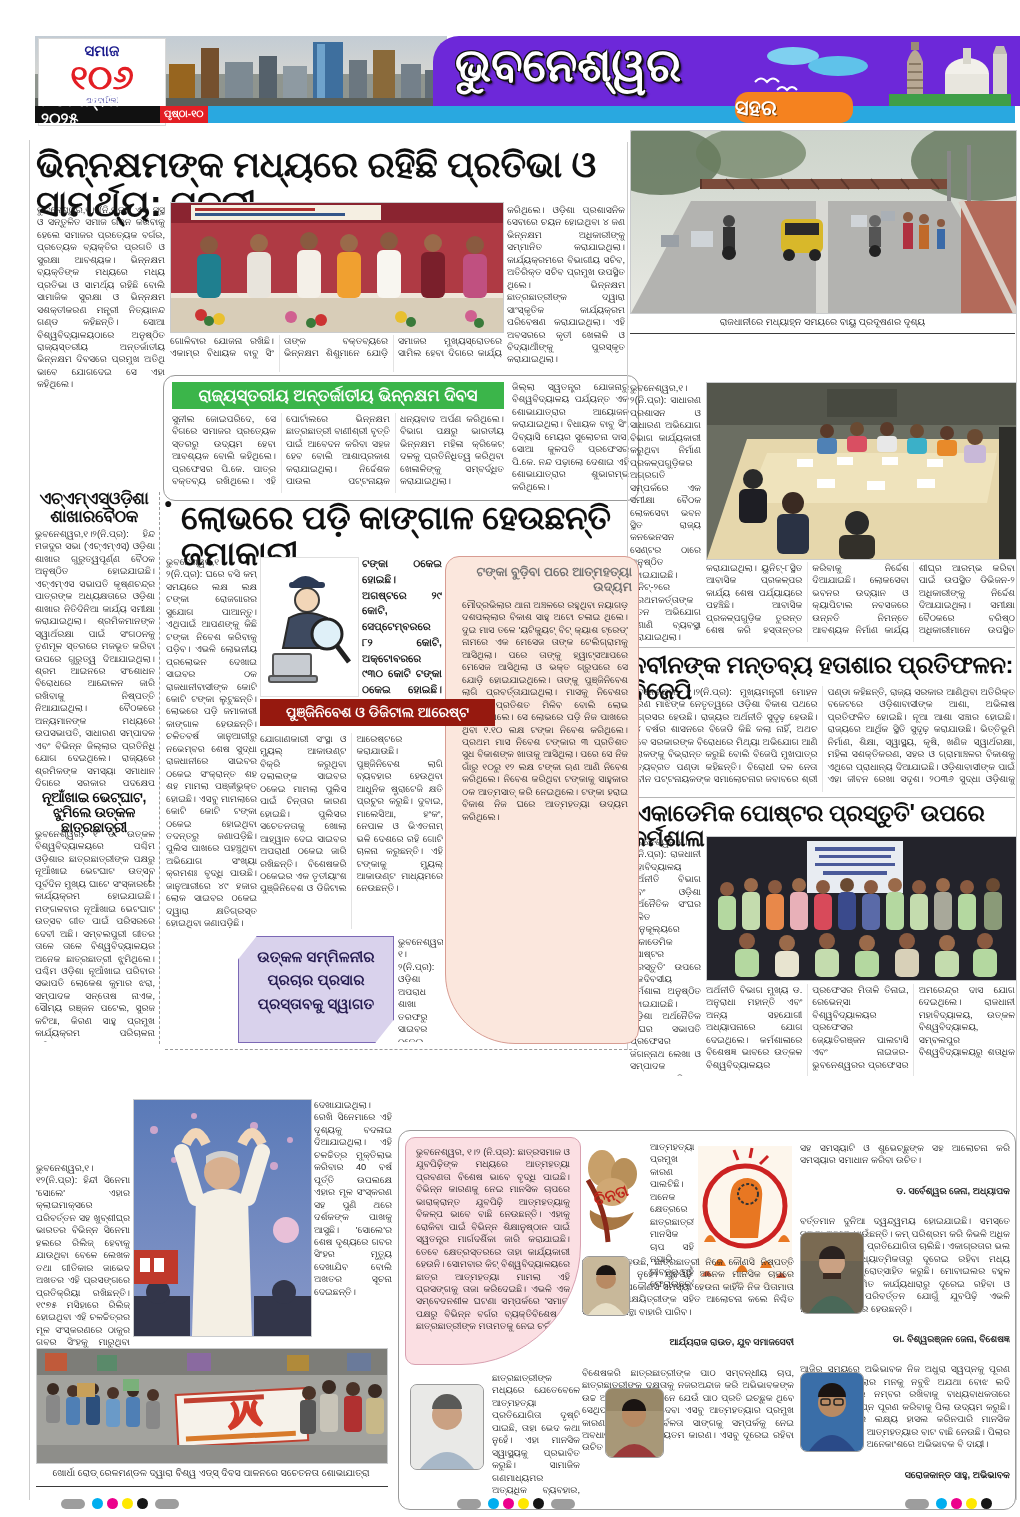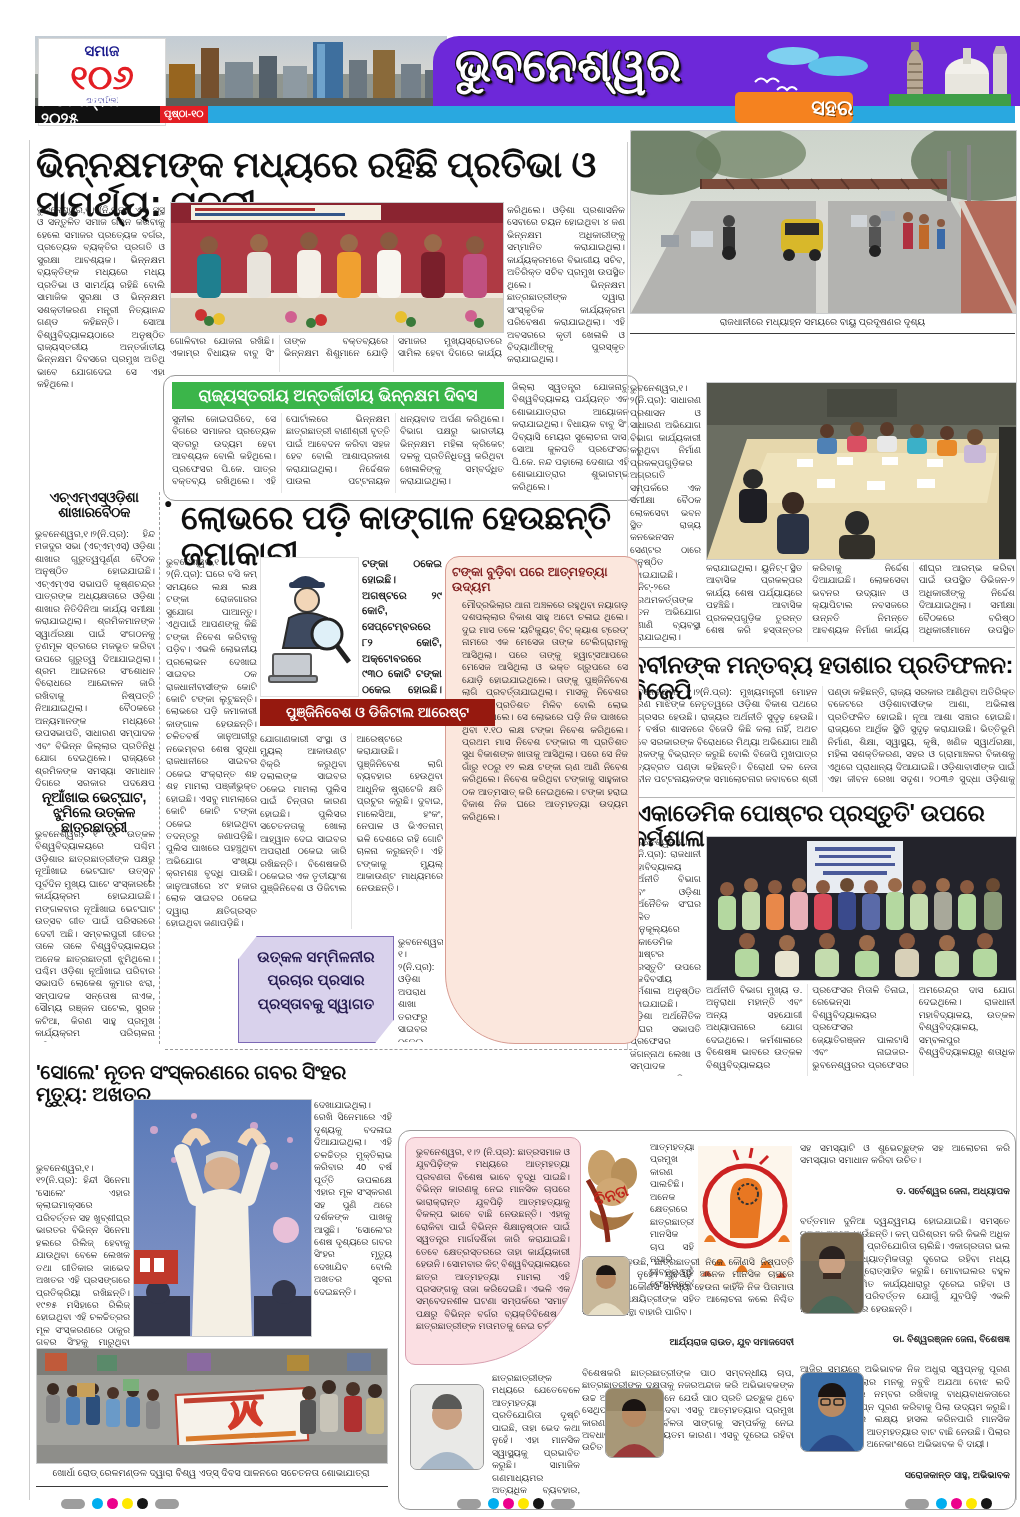--- a/index.html
+++ b/index.html
@@ -98,21 +98,21 @@
         <rect x="4" y="58" width="122" height="12" fill="#3f9e48"></rect>
       </svg>
     </div>
 
     <div class="abs" style="left:0;top:70px;width:125px;height:17px;background:#111"></div>
     <div class="abs" style="left:6px;top:56px;width:105px;height:14px;color:#fff;font-size:16px;font-weight:700">୨ ଡିସେମ୍ବର ୨୦୨୫</div>
     <div class="abs" style="left:125px;top:70px;width:48px;height:17px;background:#e31e24"></div>
     <div class="abs" style="left:129px;top:72px;width:44px;color:#fff;font-size:10px;font-weight:700">ପୃଷ୍ଠା-୧୦</div>
     <div class="abs" style="left:173px;top:70px;width:807px;height:17px;background:#29a8e0"></div>
 
-    <div class="abs" style="left:700px;top:56px;width:118px;height:31px;background:#f5821f;border-radius:5px;text-align:right">
+    <div class="abs" style="left:700px;top:56px;width:118px;height:31px;background:#f5821f;border-radius:13px;text-align:left">
       <span style="color:#fff;font-weight:800;font-size:21px;line-height:31px;text-shadow:1px 1px 0 #7a3c00">ସହର</span>
     </div>
   </div>
 
   <div class="abs hl" style="left:36px;top:146px;width:590px;height:52px;font-size:36px">ଭିନ୍ନକ୍ଷମଙ୍କ ମଧ୍ୟରେ ରହିଛି ପ୍ରତିଭା ଓ ସାମର୍ଥ୍ୟ: ମନ୍ତ୍ରୀ</div>
   <div class="abs bt" style="left:37px;top:204px;width:128px;height:284px">ଭୁବନେଶ୍ୱର,୧।୨(ନି.ପ୍ର): ଏକ ସୁସ୍ଥ ଓ ସନ୍ତୁଳିତ ସମାଜ ଗଠନ କରିବାକୁ ହେଲେ ସମାଜର ପ୍ରତ୍ୟେକ ବର୍ଗର, ପ୍ରତ୍ୟେକ ବ୍ୟକ୍ତିର ପ୍ରଗତି ଓ ସୁରକ୍ଷା ଆବଶ୍ୟକ। ଭିନ୍ନକ୍ଷମ ବ୍ୟକ୍ତିଙ୍କ ମଧ୍ୟରେ ମଧ୍ୟ ପ୍ରତିଭା ଓ ସାମର୍ଥ୍ୟ ରହିଛି ବୋଲି ସାମାଜିକ ସୁରକ୍ଷା ଓ ଭିନ୍ନକ୍ଷମ ସଶକ୍ତୀକରଣ ମନ୍ତ୍ରୀ ନିତ୍ୟାନନ୍ଦ ଗଣ୍ଡ କହିଛନ୍ତି। ସୋଆ ବିଶ୍ୱବିଦ୍ୟାଳୟଠାରେ ଅନୁଷ୍ଠିତ ରାଜ୍ୟସ୍ତରୀୟ ଅନ୍ତର୍ଜାତୀୟ ଭିନ୍ନକ୍ଷମ ଦିବସରେ ପ୍ରମୁଖ ଅତିଥି ଭାବେ ଯୋଗଦେଇ ସେ ଏହା କହିଥିଲେ।</div>
 
   <div class="abs" style="left:170px;top:202px;width:332px;height:129px;overflow:hidden;border:1px solid #caccce">
     <svg width="332" height="129" viewBox="0 0 332 129" preserveAspectRatio="none">
       <rect width="332" height="129" fill="#efe6da"></rect>
@@ -308,21 +308,21 @@
           <rect x="228" y="114" width="24" height="26" rx="6" fill="#c4dcae"></rect>
         <circle cx="278" cy="104" r="8" fill="#8a5a40"></circle>
           <rect x="266" y="112" width="24" height="28" rx="6" fill="#b4d8a0"></rect>
       </g>
     </svg>
   </div>
   <div class="abs bt c3" style="left:706px;top:984px;width:309px;height:92px">ଅର୍ଥନୀତି ବିଭାଗ ମୁଖ୍ୟ ଡ. ଅନୁରାଧା ମହାନ୍ତି ଏବଂ ଅନ୍ୟ ସହଯୋଗୀ ଅଧ୍ୟାପନାରେ ଯୋଗ ଦେଇଥିଲେ। କର୍ମଶାଳାରେ ବିଶେଷଜ୍ଞ ଭାବରେ ଉତ୍କଳ ବିଶ୍ୱବିଦ୍ୟାଳୟର ପ୍ରଫେସର ମିତାଳି ତିନାଇ, ରେଭେନ୍ସା ବିଶ୍ୱବିଦ୍ୟାଳୟର ପ୍ରଫେସର ଜ୍ୟୋତିରଞ୍ଜନ ପାଲଟାସି ଏବଂ ନାଇଜର-ଭୁବନେଶ୍ୱରର ପ୍ରଫେସର ଅମରେନ୍ଦ୍ର ଦାସ ଯୋଗ ଦେଇଥିଲେ। ରାଜଧାନୀ ମହାବିଦ୍ୟାଳୟ, ଉତ୍କଳ ବିଶ୍ୱବିଦ୍ୟାଳୟ, ସମ୍ବଲପୁର ବିଶ୍ୱବିଦ୍ୟାଳୟରୁ ଶତାଧିକ ଛାତ୍ରଛାତ୍ରୀ ଅଂଶଗ୍ରହଣ କରିଥିଲେ।</div>
 
   <div class="abs vline" style="left:627px;top:142px;height:908px"></div>
 
-  <div class="abs hl" style="left:33px;top:490px;width:122px;height:36px;font-size:14px;text-align:center">ଏଚ୍‌ଏମ୍‌ଏସ୍‌ଓଡ଼ିଶା ଶାଖାରବୈଠକ</div>
+  <div class="abs hl" style="left:33px;top:490px;width:122px;height:36px;font-size:17px;text-align:center">ଏଚ୍‌ଏମ୍‌ଏସ୍‌ଓଡ଼ିଶା ଶାଖାରବୈଠକ</div>
   <div class="abs bt" style="left:35px;top:528px;width:120px;height:258px">ଭୁବନେଶ୍ୱର,୧।୨(ନି.ପ୍ର): ହିନ୍ଦ ମଜଦୁର ସଭା (ଏଚ୍ଏମ୍ଏସ୍) ଓଡ଼ିଶା ଶାଖାର ଗୁରୁତ୍ୱପୂର୍ଣ୍ଣ ବୈଠକ ଅନୁଷ୍ଠିତ ହୋଇଯାଇଛି। ଏଚ୍ଏମ୍ଏସ ସଭାପତି କୃଷ୍ଣଚନ୍ଦ୍ର ପାତ୍ରଙ୍କ ଅଧ୍ୟକ୍ଷତାରେ ଓଡ଼ିଶା ଶାଖାର ନିତିଦିନିଆ କାର୍ଯ୍ୟ ସମୀକ୍ଷା କରାଯାଇଥିଲା। ଶ୍ରମିକମାନଙ୍କ ସ୍ୱାର୍ଥରକ୍ଷା ପାଇଁ ସଂଗଠନକୁ ତୃଣମୂଳ ସ୍ତରରେ ମଜଭୂତ କରିବା ଉପରେ ଗୁରୁତ୍ୱ ଦିଆଯାଇଥିଲା। ଶ୍ରମ ଆଇନରେ ସଂଶୋଧନ ବିରୋଧରେ ଆନ୍ଦୋଳନ ଜାରି ରଖିବାକୁ ନିଷ୍ପତ୍ତି ନିଆଯାଇଥିଲା। ବୈଠକରେ ଅନ୍ୟମାନଙ୍କ ମଧ୍ୟରେ ଉପସଭାପତି, ସାଧାରଣ ସମ୍ପାଦକ ଏବଂ ବିଭିନ୍ନ ଜିଲ୍ଲାର ପ୍ରତିନିଧି ଯୋଗ ଦେଇଥିଲେ। ରାଜ୍ୟରେ ଶ୍ରମିକଙ୍କ ସମସ୍ୟା ସମାଧାନ ଦିଗରେ ସରକାର ପଦକ୍ଷେପ ନେବାକୁ ଦାବି କରାଯାଇଥିଲା। ଏଥିସହ ଆଗାମୀ କାର୍ଯ୍ୟପନ୍ଥା ସ୍ଥିର କରାଯାଇଥିଲା।</div>
   <div class="abs hl" style="left:33px;top:790px;width:122px;height:36px;font-size:14px;text-align:center">ନୂଆଁଖାଇ ଭେଟ୍‌ଘାଟ, ଝୁମିଲେ ଉତ୍କଳ ଛାତ୍ରଛାତ୍ରୀ</div>
   <div class="abs bt" style="left:35px;top:828px;width:120px;height:214px">ଭୁବନେଶ୍ୱର, ୧ ଡି: ଉତ୍କଳ ବିଶ୍ୱବିଦ୍ୟାଳୟରେ ପଶ୍ଚିମ ଓଡ଼ିଶାର ଛାତ୍ରଛାତ୍ରୀଙ୍କ ପକ୍ଷରୁ ନୂଆଁଖାଇ ଭେଟଘାଟ ଉତ୍ସବ ପୂର୍ବଦିନ ମୁଖ୍ୟ ଘାଟେ ସଂସ୍କାରରେ କାର୍ଯ୍ୟକ୍ରମ ହୋଇଯାଇଛି। ମଙ୍ଗଳବାର ନୂଆଁଖାଇ ଭେଟଘାଟ ଉତ୍ସବ ଗୀତ ପାଇଁ ପରିସରରେ ଦେବୀ ଅଛି। ସମ୍ବଲପୁରୀ ଗୀତର ତାଳେ ତାଳେ ବିଶ୍ୱବିଦ୍ୟାଳୟର ଅନେକ ଛାତ୍ରଛାତ୍ରୀ ଝୁମିଥିଲେ। ପଶ୍ଚିମ ଓଡ଼ିଶା ନୂଆଁଖାଇ ପରିବାର ସଭାପତି ଲୋକେଶ କୁମାର ଝରା, ସମ୍ପାଦକ ସନ୍ତୋଷ ନାଏକ, ସୌମ୍ୟ ରଞ୍ଜନ ପଟେଲ, ସୁରଜ କଟିଆ, କିରଣ ସାହୁ ପ୍ରମୁଖ କାର୍ଯ୍ୟକ୍ରମ ପରିଚାଳନା କରିଥିଲେ।</div>
   <div class="abs" style="left:146px;top:868px;font-size:15px;font-weight:700;color:#222">↓</div>
   <div class="abs dline" style="left:159px;top:492px;height:552px"></div>
 
   <div class="abs" style="left:164px;top:495px;font-size:14px;color:#111">●</div>
   <div class="abs hl" style="left:181px;top:500px;width:456px;height:46px;font-size:33px">ଲୋଭରେ ପଡ଼ି କାଙ୍ଗାଳ ହେଉଛନ୍ତି ଜମାକାରୀ</div>
   <div class="abs bt" style="left:166px;top:556px;width:91px;height:488px">ଭୁବନେଶ୍ୱର,୧।୨(ନି.ପ୍ର): ଘରେ ବସି କମ୍ ସମୟରେ ଲକ୍ଷ ଲକ୍ଷ ଟଙ୍କା ରୋଜଗାରର ସୁଯୋଗ ପାଆନ୍ତୁ। ଏଥିପାଇଁ ଆପଣଙ୍କୁ କିଛି ଟଙ୍କା ନିବେଶ କରିବାକୁ ପଡ଼ିବ। ଏଭଳି ଲୋଭନୀୟ ପ୍ରଲୋଭନ ଦେଖାଇ ସାଇବର ଠକ ରାଜଧାନୀବାସୀଙ୍କ କୋଟି କୋଟି ଟଙ୍କା ଲୁଟୁଛନ୍ତି। ଲୋଭରେ ପଡ଼ି ଜମାକାରୀ କାଙ୍ଗାଳ ହେଉଛନ୍ତି। ଚଳିତବର୍ଷ ଜାନୁଆରୀରୁ ନଭେମ୍ବର ଶେଷ ସୁଦ୍ଧା ରାଜଧାନୀରେ ସାଇବର ଠକେଇ ସଂକ୍ରାନ୍ତ ଶହ ଶହ ମାମଲା ପଞ୍ଜୀଭୁକ୍ତ ହୋଇଛି। ଏସବୁ ମାମଲାରେ କୋଟି କୋଟି ଟଙ୍କା ଠକେଇ ହୋଇଥିବା ତଦନ୍ତରୁ ଜଣାପଡ଼ିଛି। ପୁଲିସ ପାଖରେ ପହଞ୍ଚୁଥିବା ଅଭିଯୋଗ ସଂଖ୍ୟା କ୍ରମଶଃ ବୃଦ୍ଧି ପାଉଛି। ଜାନୁଆରୀରେ ୪୯ ହଜାର ଲୋକ ସାଇବର ଠକେଇ ଦ୍ୱାରା କ୍ଷତିଗ୍ରସ୍ତ ହୋଇଥିବା ଜଣାପଡ଼ିଛି।</div>
 
@@ -336,32 +336,31 @@
         <circle cx="66" cy="76" r="15" fill="#dff0f8" stroke="#222" stroke-width="3"></circle>
         <line x1="76" y1="88" x2="88" y2="104" stroke="#222" stroke-width="5"></line>
         <rect x="12" y="96" width="38" height="22" rx="2" fill="#c8ccd2" stroke="#555"></rect>
         <rect x="8" y="118" width="48" height="6" rx="2" fill="#9aa0a8" stroke="#555"></rect>
       </g>
     </svg>
   </div>
   <div class="abs bt" style="left:362px;top:556px;width:80px;height:138px;font-size:10.5px;font-weight:600;line-height:1.5">ଟଙ୍କା ଠକେଇ ହୋଇଛି। ଅଗଷ୍ଟରେ ୨୯ କୋଟି, ସେପ୍ଟେମ୍ବରରେ ୮୨ କୋଟି, ଅକ୍ଟୋବରରେ ୯୩୦ କୋଟି ଟଙ୍କା ଠକେଇ ହୋଇଛି। ବେନାମୀ ସିମ୍ ଯୋଗାଉଥିବା ଅଭିଯୋଗ ରହିଛି।</div>
 
   <div class="abs pinkbox" style="left:445px;top:556px;width:192px;height:486px;border-radius:14px 14px 14px 70px;padding:0">
-    <div style="font-weight:800;font-size:12.5px;color:#7f1d1d;text-align:left;margin:8px 6px 4px">ଟଙ୍କା ବୁଡ଼ିବା ପରେ ଆତ୍ମହତ୍ୟା ଉଦ୍ୟମ</div>
+    <div style="font-weight:800;font-size:12.5px;color:#737373;text-align:right;margin:8px 6px 4px">ଟଙ୍କା ବୁଡ଼ିବା ପରେ ଆତ୍ମହତ୍ୟା ଉଦ୍ୟମ</div>
     <div class="bt" style="margin:0 10px 8px 16px;height:440px">ମୌଦ୍ରଭିଲାର ଥାନା ଅଞ୍ଚଳରେ ରହୁଥିବା ନୟାଗଡ଼ ଦଶପଲ୍ଲାର ବିକାଶ ସାହୁ ଅଟୋ ଚଳାଇ ଥିଲେ।ଦୁଇ ମାସ ତଳେ 'ୟଟିକ୍ୟୁଟ୍ ବିଟ୍ କ୍ୟାଶ ଟ୍ରେଡ୍' ନାମରେ ଏକ ମେସେଜ ତାଙ୍କ ଟେଲିଗ୍ରାମକୁ ଆସିଥିଲା। ପରେ ତାଙ୍କୁ ହ୍ୱାଟ୍ସଆପରେ ମେସେଜ ଆସିଥିଲା ଓ ଭକ୍ତ ଗ୍ରୁପରେ ସେ ଯୋଡ଼ି ହୋଇଯାଇଥିଲେ। ତାଙ୍କୁ ପୁଞ୍ଜିନିବେଶ ଲାଗି ପ୍ରବର୍ତ୍ତାଯାଇଥିଲା। ମାସକୁ ନିବେଶର ୪୩% ପ୍ରତିଶତ ମିଳିବ ବୋଲି ଲୋଭ ଦେଖାଇଥିଲେ। ସେ ଲୋଭରେ ପଡ଼ି ନିଜ ପାଖରେ ଥିବା ୧.୧୦ ଲକ୍ଷ ଟଙ୍କା ନିବେଶ କରିଥିଲେ। ପ୍ରଥମ ମାସ ନିବେଶ ଟଙ୍କାର ୩ ପ୍ରତିଶତ ସୁଧ ବିକାଶଙ୍କ ଖାତାକୁ ଆସିଥିଲା। ପରେ ସେ ନିଜ ଗାଁରୁ ୧୦ରୁ ୧୨ ଲକ୍ଷ ଟଙ୍କା ଋଣ ଆଣି ନିବେଶ କରିଥିଲେ। ନିବେଶ କରିଥିବା ଟଙ୍କାକୁ ସାହୁକାର ଠକ ଆତ୍ମସାତ୍ କରି ନେଇଥିଲେ। ଟଙ୍କା ହରାଇ ବିକାଶ ନିଜ ଘରେ ଆତ୍ମହତ୍ୟା ଉଦ୍ୟମ କରିଥିଲେ।</div>
   </div>
 
   <div class="abs maroonstrip" style="left:260px;top:699px;width:235px;height:27px;font-size:14px;line-height:27px">ପୁଞ୍ଜିନିବେଶ ଓ ଡିଜିଟାଲ ଆରେଷ୍ଟ ଚିନ୍ତାଜନକ</div>
   <div class="abs bt c2" style="left:260px;top:733px;width:183px;height:196px">ଯୋଗାଣକାରୀ ସଂସ୍ଥା ଓ ମ୍ୟୁଲ୍ ଆକାଉଣ୍ଟ ବିକ୍ରି କରୁଥିବା ଦଲାଲଙ୍କ ସାଇବର ଠକେଇ ମାମଲା ପୁଲିସ ପାଇଁ ଚିନ୍ତାର କାରଣ ହୋଇଛି। ପୁଲିସର ସଚେତନତାକୁ ଖୋଲା ଆହ୍ୱାନ ଦେଇ ସାଇବର ଅପରାଧୀ ଠକେଇ ଜାରି ରଖିଛନ୍ତି। ବିଶେଷକରି ଠକେଇର ଏକ ତୃତୀୟାଂଶ ପୁଞ୍ଜିନିବେଶ ଓ ଡିଜିଟାଲ ଆରେଷ୍ଟରେ କରାଯାଉଛି। ପୁଞ୍ଜିନିବେଶ ଲାଗି ବ୍ୟବହାର ହେଉଥିବା ଆଧୁନିକ ଷ୍ଟ୍ରାଟେଜି କ୍ଷତି ପ୍ରଚୁର କରୁଛି। ଦୁବାଇ, ମାଲେସିଆ, ହଂକଂ, ନେପାଳ ଓ ଭିଏତନାମ୍ ଭଳି ଦେଶରେ ରହି ଗୋଟି ଚାଳନା କରୁଛନ୍ତି। ଏହି ଟଙ୍କାକୁ ମ୍ୟୁଲ୍ ଆକାଉଣ୍ଟ ମାଧ୍ୟମରେ ନେଉଛନ୍ତି।</div>
 
   <div class="abs purplebox" style="left:238px;top:936px;width:154px;height:97px;font-size:15px;line-height:1.55;padding-top:8px">ଉତ୍କଳ ସମ୍ମିଳନୀର ପ୍ରଚାର ପ୍ରସାର ପ୍ରସ୍ତାବକୁ ସ୍ୱାଗତ</div>
   <div class="abs bt" style="left:398px;top:936px;width:45px;height:106px">ଭୁବନେଶ୍ୱର, ୧।୨(ନି.ପ୍ର): ଓଡ଼ିଶା ଅପରାଧ ଶାଖା ତରଫରୁ ସାଇବର ଠକେଇ ନେଇ ଜନସଚେତନତା କାର୍ଯ୍ୟକ୍ରମ ଜାରି ରହିଛି। ଅଜଣା ଲିଙ୍କରେ କ୍ଲିକ୍ ନକରିବା, ଓଟିପି କାହାକୁ ନଦେବା ପାଇଁ ପରାମର୍ଶ ଦିଆଯାଇଛି। ବିପଦରେ ୧୯୩୦ ହେଲ୍ପଲାଇନରେ ଯୋଗାଯୋଗ କରିବାକୁ କୁହାଯାଇଛି।</div>
   <div class="abs dashh" style="left:165px;top:1049px;width:472px"></div>
 
-  <div class="abs hl" style="left:36px;top:1062px;width:356px;height:30px;font-size:20px">'ସୋଲେ' ନୂତନ ସଂସ୍କରଣରେ ଗବର ସିଂହର ମୃତ୍ୟୁ: ଅଖତର</div>
   <div class="abs bt" style="left:36px;top:1162px;width:94px;height:244px">ଭୁବନେଶ୍ୱର,୧।୧୨(ନି.ପ୍ର): ହିନ୍ଦୀ ସିନେମା 'ସୋଲେ' ଏହାର କ୍ଲାଇମାକ୍ସରେ ପରିବର୍ତ୍ତନ ସହ ଖୁବ୍‌ଶୀଘ୍ର ଭାରତର ବିଭିନ୍ନ ସିନେମା ହଲରେ ରିଲିଜ୍ ହେବାକୁ ଯାଉଥିବା ବେଳେ ଲେଖକ ତଥା ଗୀତିକାର ଜାଭେଦ ଅଖତର ଏହି ପ୍ରସଙ୍ଗରେ ପ୍ରତିକ୍ରିୟା ରଖିଛନ୍ତି। ୧୯୭୫ ମସିହାରେ ରିଲିଜ୍ ହୋଇଥିବା ଏହି ଚଳଚ୍ଚିତ୍ରର ମୂଳ ସଂସ୍କରଣରେ ଠାକୁର ଗବର ସିଂହକୁ ମାରୁଥିବା ଦୃଶ୍ୟ ଥିଲା।</div>
   <div class="abs" style="left:133px;top:1099px;width:177px;height:236px;overflow:hidden;border:1px solid #caccce">
     <svg width="177" height="236" viewBox="0 0 177 236" preserveAspectRatio="none">
       <defs>
           <linearGradient id="stage2" x1="0" y1="0" x2="0" y2="1">
         <stop offset="0" stop-color="#5a7ab8"></stop>
             <stop offset="1" stop-color="#8898c8"></stop>
           </linearGradient>
         </defs>
       <rect width="177" height="236" fill="url(#stage2)"></rect>

